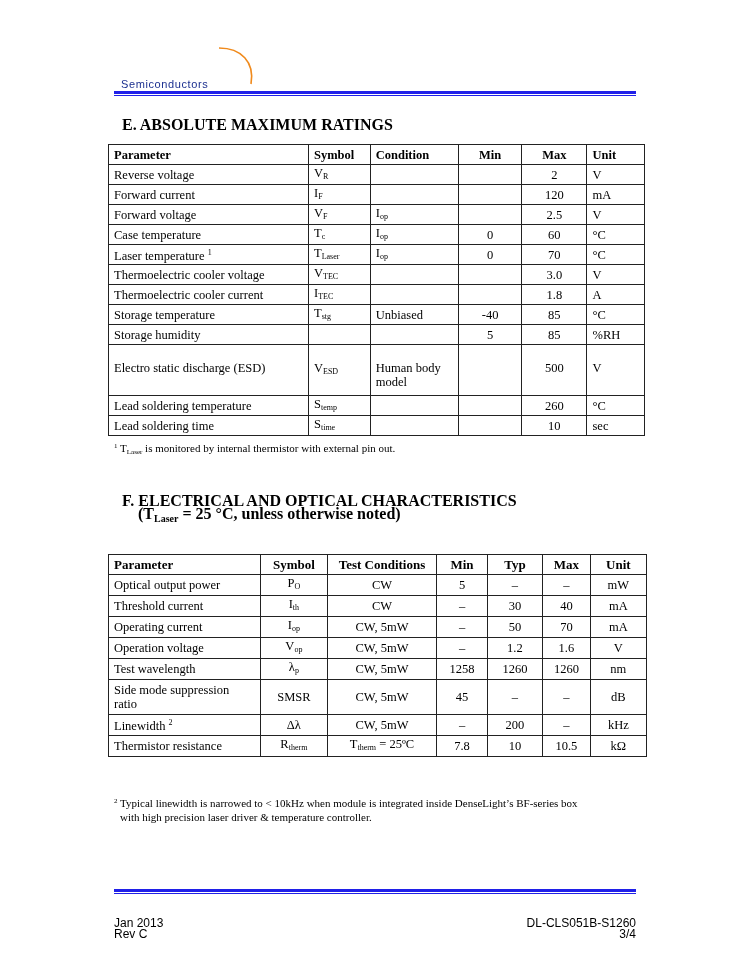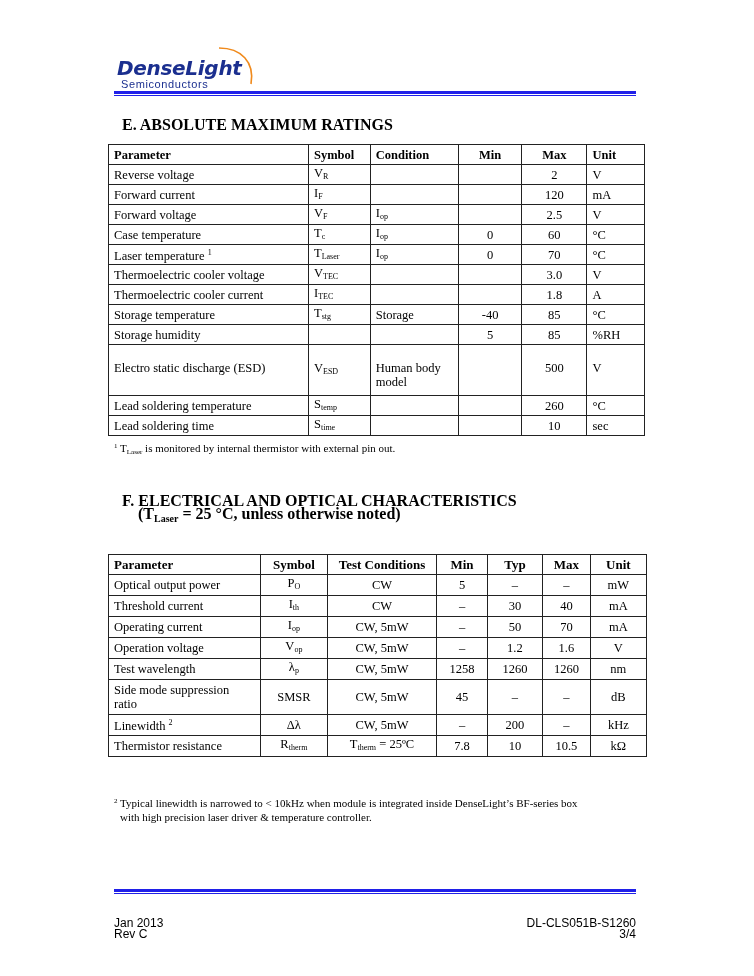--- a/index.html
+++ b/index.html
@@ -55,21 +55,20 @@
   .footer.left { left: 114px; }
   .footer.right { left: 440px; width: 196px; text-align: right; }
 </style>
 </head>
 <body>
 
 <div class="logo">
   <svg class="logo-arc" viewBox="0 0 44 48">
     <path d="M4 4 C 26 4, 40 18, 36 40" fill="none" stroke="#f08a1c" stroke-width="1.6"></path>
   </svg>
-  <span class="logo-main">DenseLight</span>
   <span class="logo-sub">Semiconductors</span>
 </div>
 <div class="rule top">
     <div class="l1"></div>
     <div class="l2"></div>
   </div>
 
 <h2 class="h-section" id="h-e">E. ABSOLUTE MAXIMUM RATINGS</h2>
 
 <table id="table-e">
@@ -136,21 +135,21 @@
         <td class="c0"><span>Thermoelectric cooler current</span></td>
         <td class="c1"><span>I</span><sub>TEC</sub></td>
         <td class="c2"><span></span></td>
         <td class="c3"></td>
         <td class="c4">1.8</td>
         <td class="c5">A</td>
       </tr>
       <tr>
         <td class="c0"><span>Storage temperature</span></td>
         <td class="c1"><span>T</span><sub>stg</sub></td>
-        <td class="c2"><span>Storage</span></td>
+        <td class="c2"><span>Unbiased</span></td>
         <td class="c3">-40</td>
         <td class="c4">85</td>
         <td class="c5">°C</td>
       </tr>
       <tr>
         <td class="c0"><span>Storage humidity</span></td>
         <td class="c1"><span></span></td>
         <td class="c2"><span></span></td>
         <td class="c3">5</td>
         <td class="c4">85</td>

